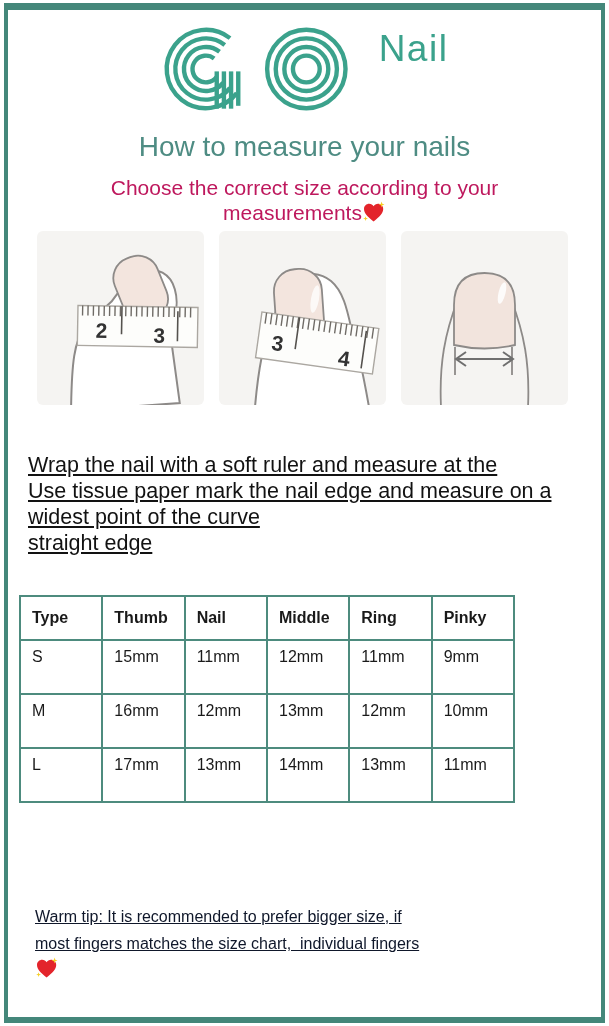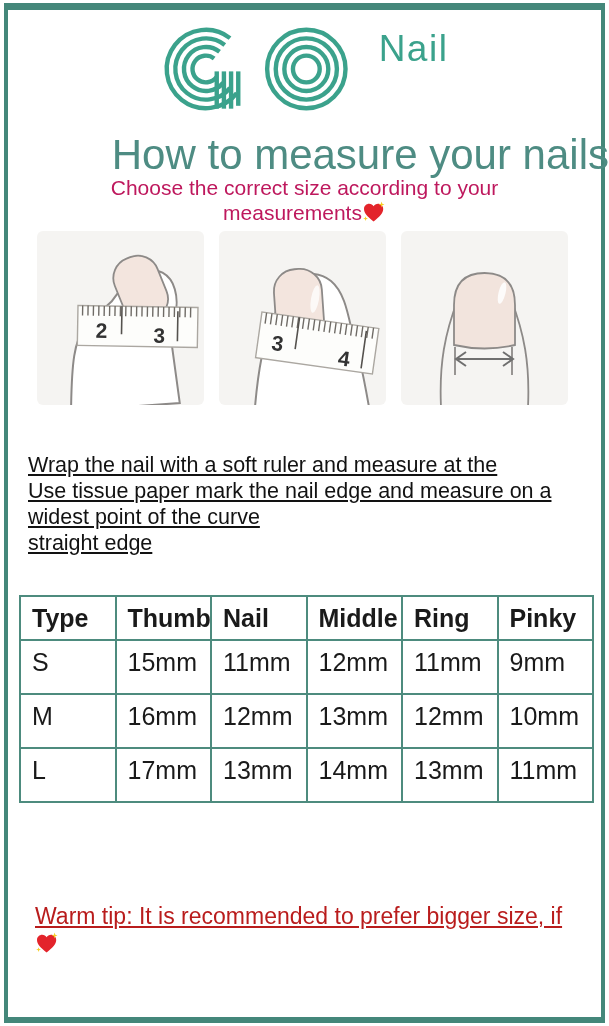--- a/index.html
+++ b/index.html
@@ -22,21 +22,21 @@
     position: absolute; top: 22px; left: 0; width: 100%;
     display: flex; justify-content: center; gap: 22px;
   }
   .logo-svg { color: var(--teal, #3ba28c); display: block; }
   .brand-name {
     font-size: 37px; color: var(--teal, #3ba28c);
     letter-spacing: 1.5px; padding-top: 6px;
   }
   .title {
     position: absolute; top: 131px; left: 0; width: 100%;
-    text-align: right; font-size: 42px; font-weight: 400;
+    text-align: center; font-size: 28px; font-weight: 400;
     color: var(--title-teal, #4e8c83);
   }
   .subtitle {
     position: absolute; top: 175px; left: 0; width: 100%;
     text-align: center; font-size: 21px; line-height: 25px; color: #be185d;
   }
   .figures {
     position: absolute; top: 231px; left: 37px;
     display: flex; gap: 15px;
   }
@@ -44,36 +44,36 @@
     width: 167px; height: 174px;
     background: var(--fig-bg, #f5f4f2);
     border-radius: 6px; overflow: hidden;
   }
   .instructions {
     position: absolute; top: 452px; left: 28px; right: 20px;
     font-size: 21.5px; line-height: 26px; color: #121212;
   }
   .instructions .line, .warm-tip .line { white-space: pre-wrap; text-decoration: underline; }
   .size-table {
-    position: absolute; top: 595px; left: 19px; width: 575px;
+    position: absolute; top: 595px; left: 19px; width: 496px;
     border-collapse: collapse; table-layout: fixed;
-    font-size: 25px; color: #1a1a1a;
+    font-size: 16px; color: #1a1a1a;
   }
   .size-table th, .size-table td { border: 2px solid var(--tbl-border, #4d8b7e); }
   .size-table th {
     height: 44px; text-align: left; vertical-align: middle;
     padding: 0 4px 0 11px; font-weight: bold;
   }
   .size-table td {
     height: 54px; vertical-align: top;
     padding: 7px 4px 0 11px; font-weight: 400;
   }
   .warm-tip {
     position: absolute; top: 903px; left: 35px; right: 22px;
-    font-size: 23px; line-height: 27px; color: #b91c1c;
+    font-size: 16px; line-height: 27px; color: #0f172a;
   }
   .heart { vertical-align: -3px; color: var(--heart, #e3242b); }
 </style>
 </head>
 <body>
 
 <div class="page">
   <div class="frame"></div>
 
   <div class="logo-row">
@@ -203,19 +203,20 @@
           <td>13mm</td>
           <td>14mm</td>
           <td>13mm</td>
           <td>11mm</td>
         </tr>
       </tbody>
   </table>
 
   <div class="warm-tip">
     <div class="line">Warm tip: It is recommended to prefer bigger size, if</div>
+    <div class="line">most fingers matches the size chart,  individual fingers</div>
     <div class="line"><svg class="heart" width="24" height="22" viewBox="0 0 24 22">
           <path fill="currentColor" d="M11.6 20.5 C5.4 15.4 2 11.9 2 7.9 C2 4.8 4.5 2.7 7.1 2.7 C9.1 2.7 10.8 3.8 11.6 5.3 C12.4 3.8 14.1 2.7 16.1 2.7 C18.7 2.7 21.2 4.8 21.2 7.9 C21.2 11.9 17.8 15.4 11.6 20.5 Z"></path>
           <polygon fill="#f6ce27" points="19.6,0.6 20.3,2.8 22.5,3.5 20.3,4.2 19.6,6.4 18.9,4.2 16.7,3.5 18.9,2.8"></polygon>
           <polygon fill="#f6ce27" points="3.6,15.2 4.2,17 6,17.6 4.2,18.2 3.6,20 3,18.2 1.2,17.6 3,17"></polygon>
         </svg></div>
   </div>
 </div>
 
 </body></html>

